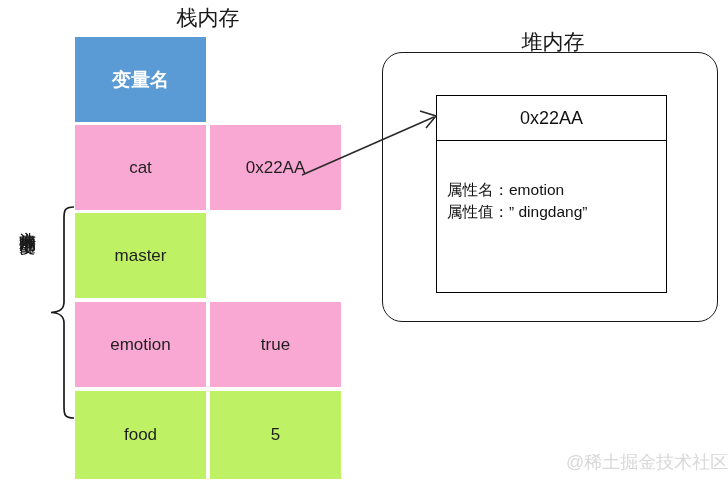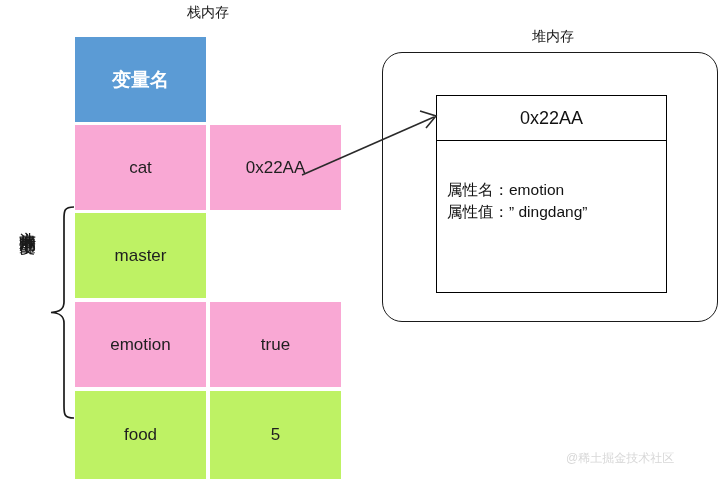--- a/index.html
+++ b/index.html
@@ -8,21 +8,21 @@
     background:#ffffff;
     font-family:"Liberation Sans","DejaVu Sans",sans-serif;
     overflow:hidden;
     position:relative;
   }
   .canvas{position:absolute;left:0;top:0;width:728px;height:483px;}
 
   
   .title{
     position:absolute;
-    font-size:14px;
+    font-size:21px;
     color:#1a1a1a;
     white-space:nowrap;
     text-align:center;
   }
   #stack-title{left:108px;top:4px;width:200px;}
   #heap-title{left:453px;top:28px;width:200px;}
 
   
   #stack-table{
     position:absolute;
@@ -108,21 +108,21 @@
   }
   .prop-line{white-space:nowrap;}
 
   
   #arrow{position:absolute;left:300px;top:95px;width:150px;height:90px;}
 
   
   #watermark{
     position:absolute;
     left:566px;top:450px;
-    font-size:12px;
+    font-size:18px;
     color:#d8d8d8;
     white-space:nowrap;
   }
 </style>
 </head>
 <body>
 
 <div class="canvas">
 
   <div class="title" id="stack-title">栈内存</div>

